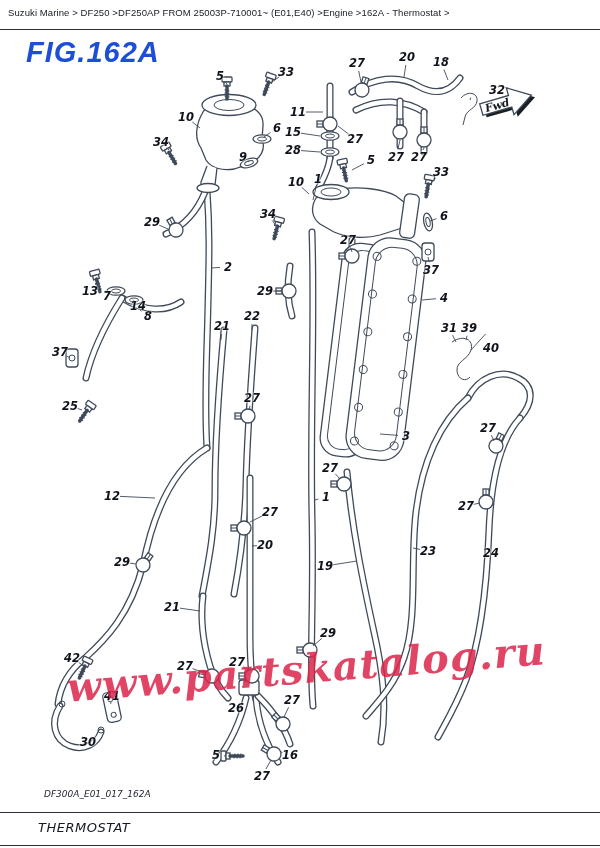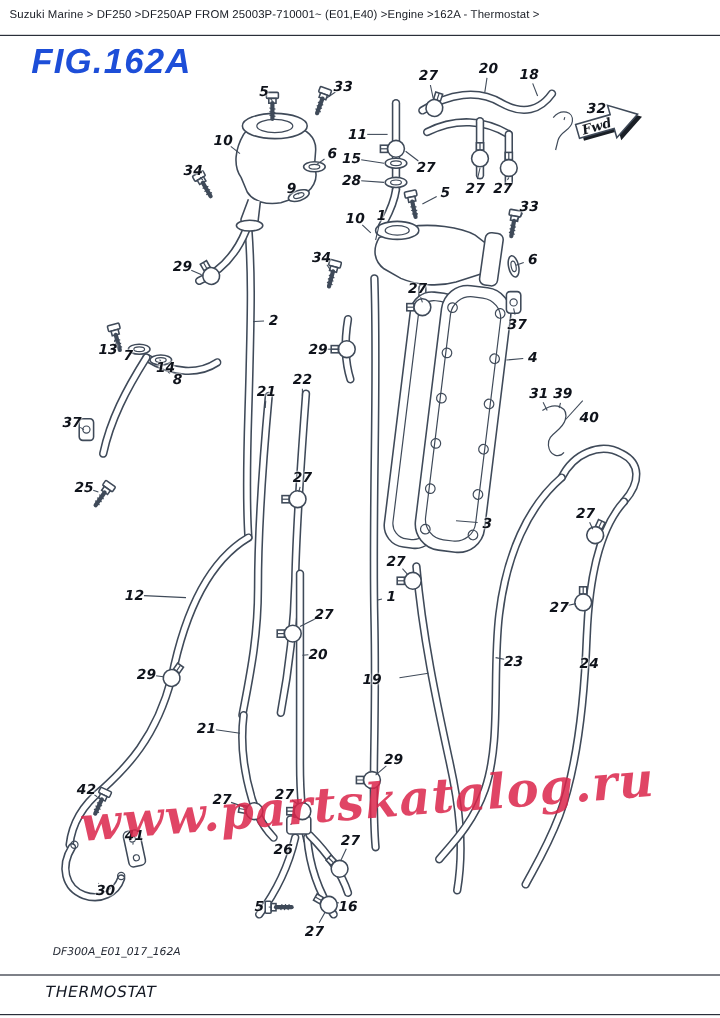--- a/index.html
+++ b/index.html
@@ -361,21 +361,21 @@
       <span class="part-label" style="left: 406px; top: 436px;">3</span>
       <span class="part-label" style="left: 330px; top: 468px;">27</span>
       <span class="part-label" style="left: 488px; top: 428px;">27</span>
       <span class="part-label" style="left: 112px; top: 496px;">12</span>
       <span class="part-label" style="left: 270px; top: 512px;">27</span>
       <span class="part-label" style="left: 326px; top: 497px;">1</span>
       <span class="part-label" style="left: 466px; top: 506px;">27</span>
       <span class="part-label" style="left: 265px; top: 545px;">20</span>
       <span class="part-label" style="left: 428px; top: 551px;">23</span>
       <span class="part-label" style="left: 491px; top: 553px;">24</span>
-      <span class="part-label" style="left: 310px; top: 566px;">19</span>
+      <span class="part-label" style="left: 325px; top: 566px;">19</span>
       <span class="part-label" style="left: 122px; top: 562px;">29</span>
       <span class="part-label" style="left: 172px; top: 607px;">21</span>
       <span class="part-label" style="left: 328px; top: 633px;">29</span>
       <span class="part-label" style="left: 72px; top: 658px;">42</span>
       <span class="part-label" style="left: 185px; top: 666px;">27</span>
       <span class="part-label" style="left: 237px; top: 662px;">27</span>
       <span class="part-label" style="left: 236px; top: 690px; margin-top: 18px;">26</span>
       <span class="part-label" style="left: 112px; top: 696px; font-style: italic;">41</span>
       <span class="part-label" style="left: 292px; top: 700px;">27</span>
       <span class="part-label" style="left: 88px; top: 742px;">30</span>

